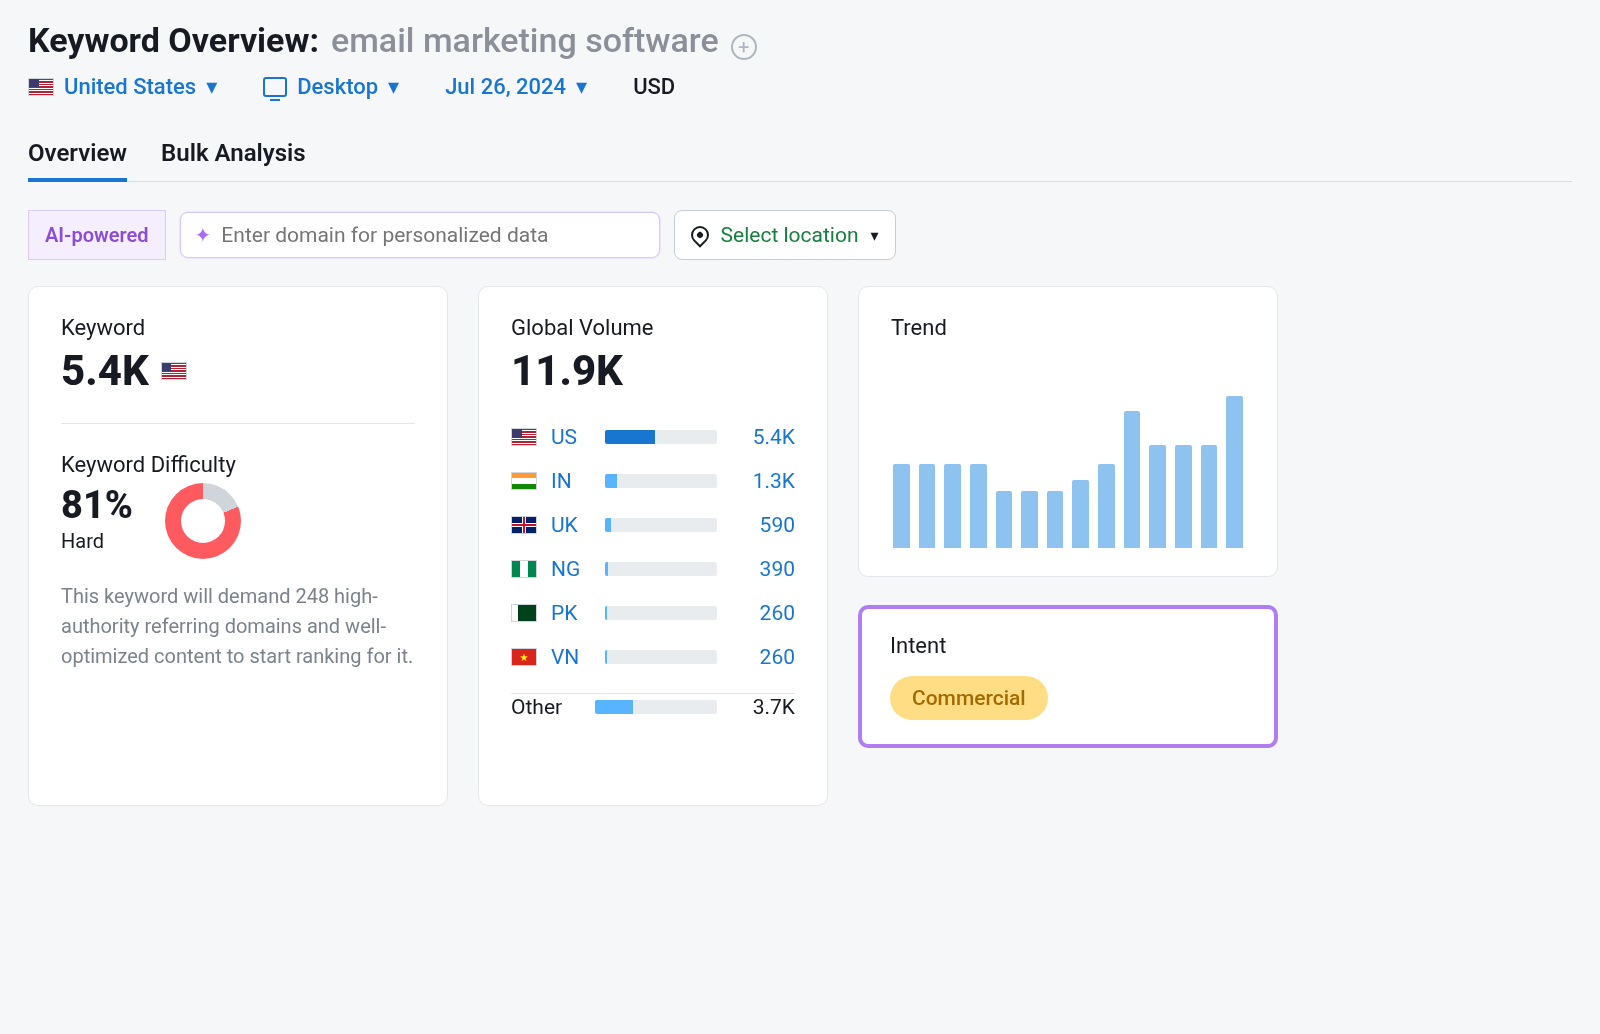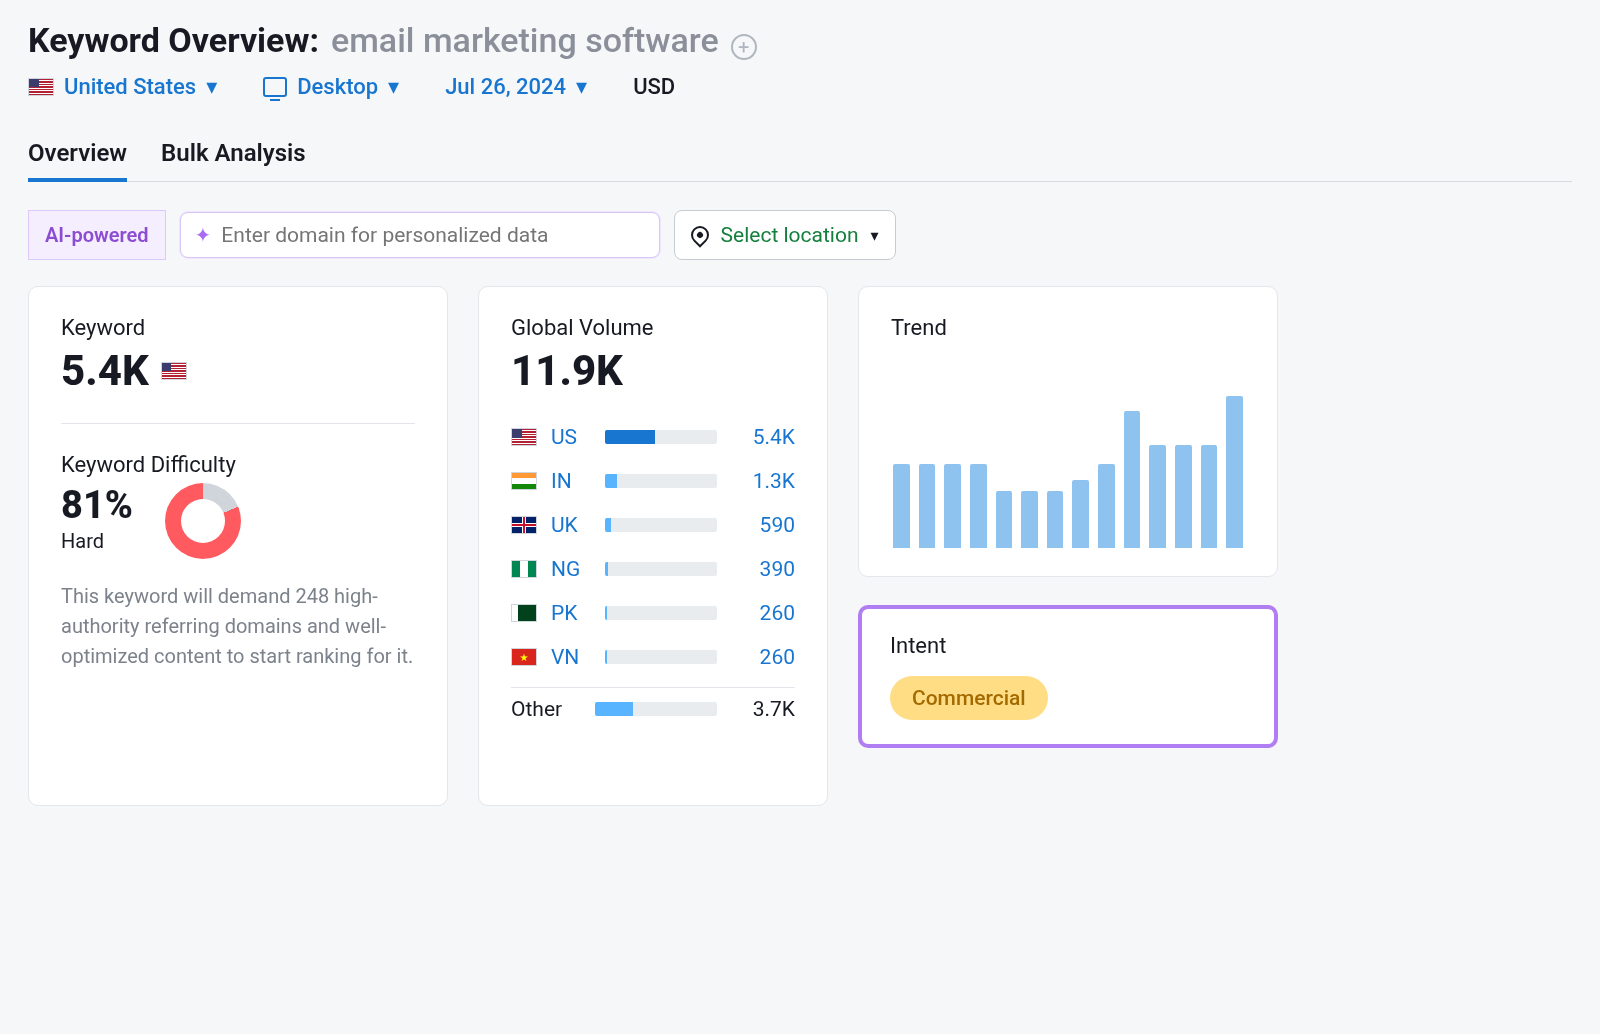--- a/index.html
+++ b/index.html
@@ -60,21 +60,21 @@
 
 .kd-row { display:flex; gap:32px; }
 .kd-left .pct { font-size: 38px; font-weight:800; }
 .kd-left .hard { font-size:20px; color:#171a22; margin-top:2px; }
 .donut { width:76px; height:76px; border-radius:50%; background: conic-gradient(#d0d4db 0deg 68deg, #ff5a60 68deg 360deg); position:relative; }
 .donut::after { content:''; position:absolute; inset:16px; background:#fff; border-radius:50%; }
 .kd-desc { margin-top: 22px; font-size: 20px; color:#7c828c; line-height:1.5; }
 
 .gv-list { margin-top: 20px; }
 .gv-row { display:flex; align-items:center; gap: 14px; padding: 10px 0; }
-.gv-row.other-row { border-top:1px solid #e3e6ea; padding-top:9px; margin-top:8px; }
+.gv-row.other-row { border-top:1px solid #e3e6ea; padding-top:1px; margin-top:14px; }
 .gv-code { color:#1876d0; font-size:21px; width: 40px; }
 .gv-other { color:#171a22; font-size:21px; width: 70px; }
 .gv-bar { flex:1; height:14px; background:#e9ecef; border-radius:2px; position:relative; overflow:hidden; }
 .gv-bar-fill { position:absolute; top:0; left:0; bottom:0; background:#1876d0; }
 .gv-bar-fill.light { background:#59b4ff; }
 .gv-val { color:#1876d0; font-size:21px; width:64px; text-align:right; }
 .gv-val.dark { color:#171a22; }
 
 .intent-pill { display:inline-block; background:#ffdd85; color:#a36a00; padding: 10px 22px; border-radius: 999px; font-size:21px; font-weight:500; margin-top:12px; }
 

